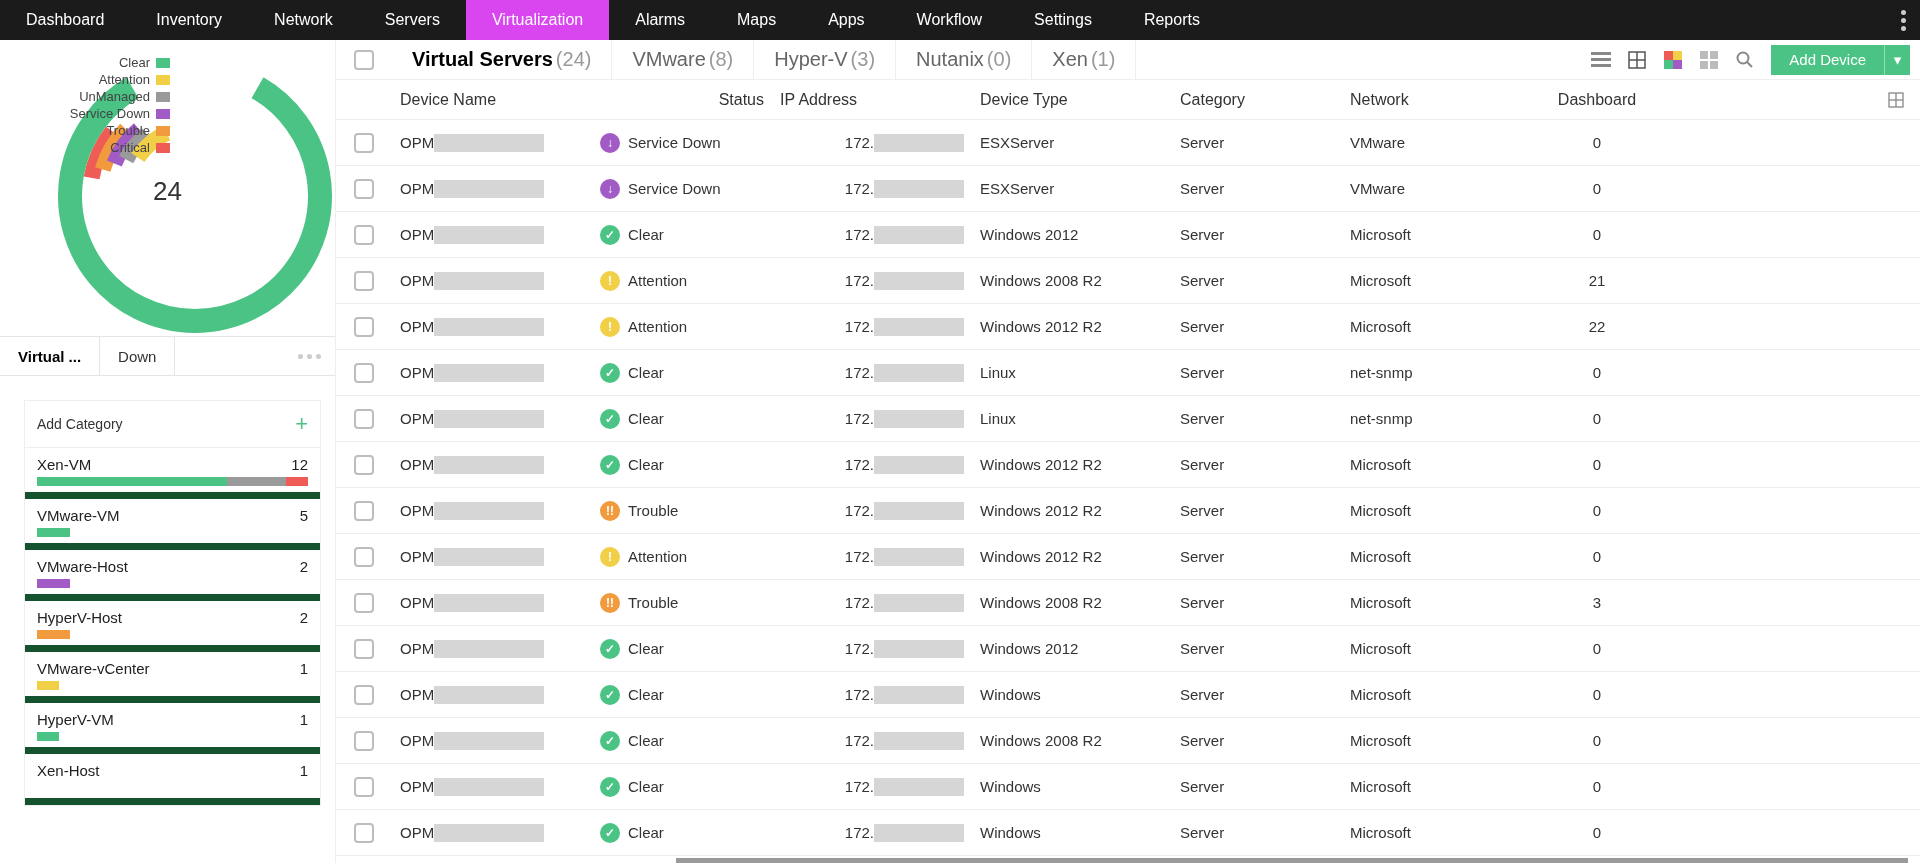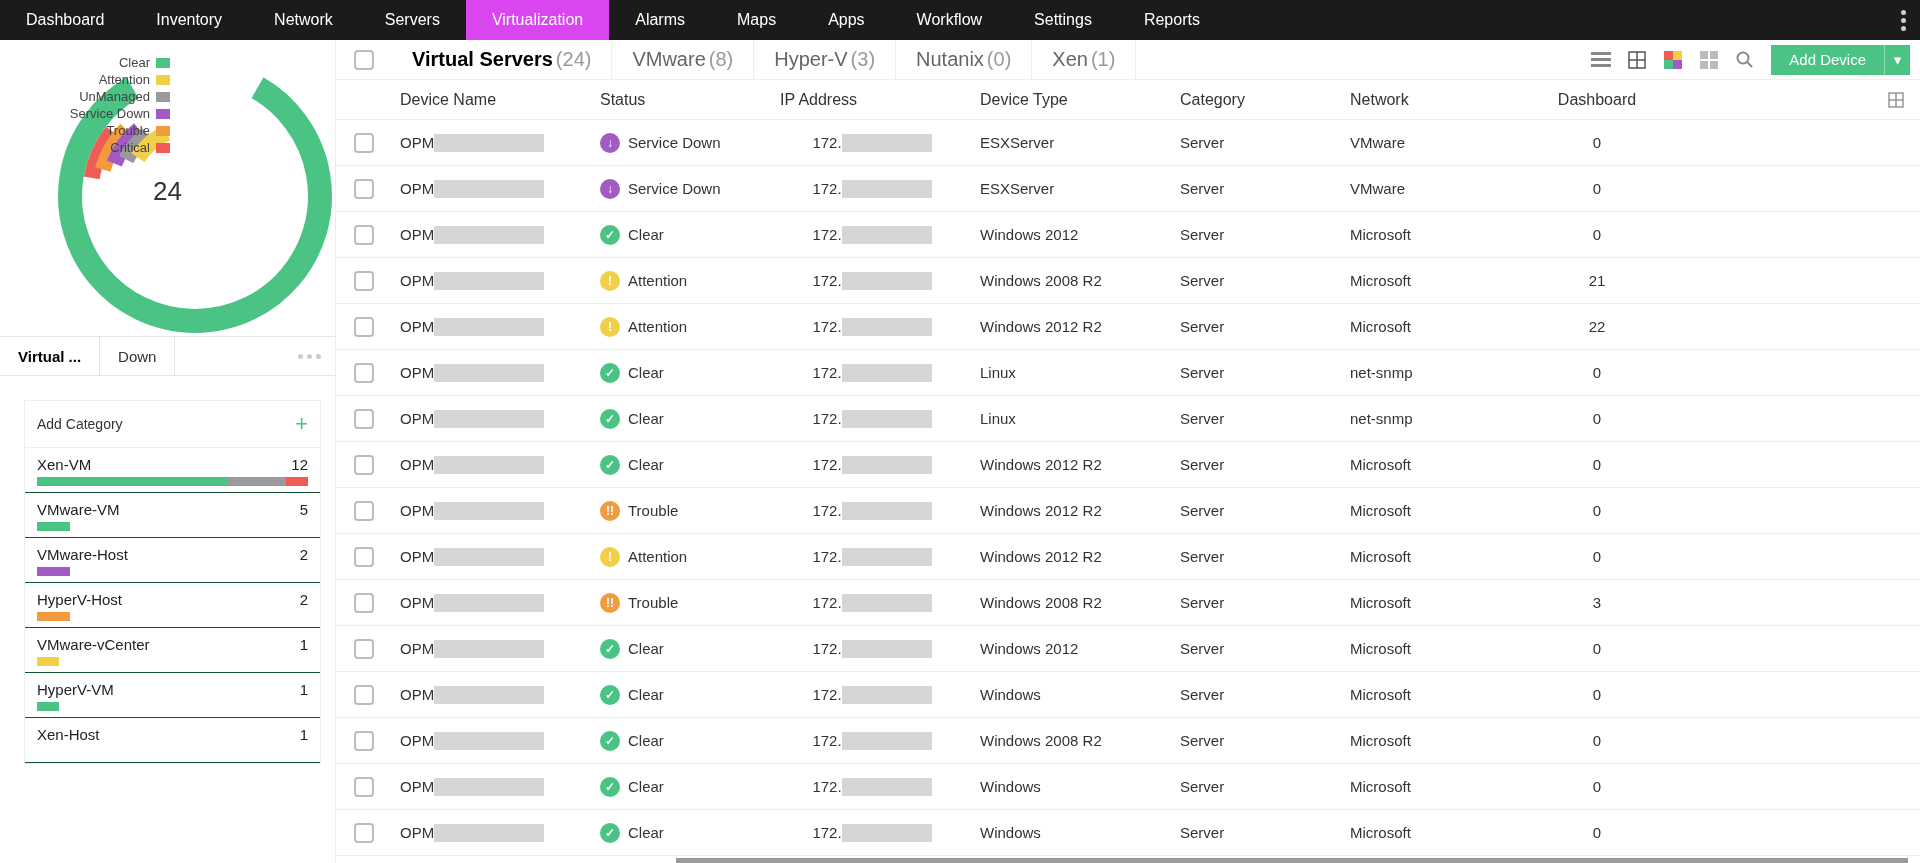--- a/index.html
+++ b/index.html
@@ -19,21 +19,21 @@
   .legend-left .sw{ width:14px; height:10px;}
   .donut-center { position:absolute; left:50%; top:50%; transform:translate(-50%,-50%); width:64px;height:64px;border-radius:50%;background:#fff;display:flex;align-items:center;justify-content:center;font-size:26px;color:#333;}
   .tabs { display:flex; border-top:1px solid #e5e5e5; border-bottom:1px solid #e5e5e5; height:40px; align-items:stretch; position:relative;}
   .tabs .tab{ padding:0 18px; display:flex;align-items:center;font-size:15px;color:#333;border-right:1px solid #e5e5e5;cursor:pointer;}
   .tabs .tab.active{ font-weight:600; color:#000;}
   .tabs .more{ position:absolute; right:14px; top:0; bottom:0; display:flex; align-items:center; gap:4px; cursor:pointer;}
   .tabs .more span{width:5px;height:5px;border-radius:50%;background:#ccc;}
   .cat-panel{ margin:24px 14px 16px 24px; border:1px solid #eee;}
   .cat-head{ display:flex; justify-content:space-between; align-items:center; padding:10px 12px; border-bottom:1px solid #eee;}
   .plus{ font-size:22px; color:#4ac385; cursor:pointer; font-weight:300;}
-  .cat-row{ padding:8px 12px 6px 12px; border-bottom:1px solid #14532d;}
+  .cat-row{ padding:8px 12px 6px 12px; border-bottom:7px solid #14532d;}
   .cat-row .line1{display:flex; justify-content:space-between; font-size:15px; color:#222;}
   .cat-row .bar{ height:9px; display:flex; margin-top:4px; background:transparent;}
   .cat-row .bar span{height:100%;}
   
   .main{ flex:1; border-left:1px solid #eee;}
   .toolbar{ height:40px; border-bottom:1px solid #eee; display:flex; align-items:stretch; position:relative;}
   .toolbar .chk{ width:56px; display:flex;align-items:center;justify-content:center;}
   .chkbox{ width:20px;height:20px;border:2px solid #bdbdbd;border-radius:4px;background:#fff;display:inline-block;cursor:pointer;}
   .pill-tabs{ display:flex; align-items:stretch;}
   .pill-tabs .ptab{ padding:0 20px; display:flex; align-items:center; font-size:20px; color:#666; border-right:1px solid #eee; cursor:pointer;}
@@ -41,30 +41,30 @@
   .pill-tabs .ptab .count{ color:#999; margin-left:3px;text-align:center;}
   .pill-tabs .ptab.active .label{font-weight:600;}
   .tb-right{ position:absolute; right:10px; top:0; bottom:0; display:flex; align-items:center; gap:16px;}
   .tb-right .icn{ width:20px;height:20px; display:flex;align-items:center;justify-content:center;cursor:pointer;}
   .add-btn{ background:#4ac385; color:#fff; height:30px; border-radius:0; display:flex; align-items:center; font-size:15px; cursor:pointer;}
   .add-btn .lbl{padding:0 18px;}
   .add-btn .caret{ width:26px; border-left:1px solid rgba(255,255,255,.4); display:flex;align-items:center;justify-content:center;height:100%;}
   .thead{ height:40px; border-bottom:1px solid #eee; display:flex; align-items:center; color:#333; font-size:16px; font-weight:500;}
   .thead .th-chk{width:56px;}
   .thead .col, .row .col{ padding:0 8px;}
-  .c-name{width:200px;} .c-status{width:180px;} .c-ip{width:200px; text-align:right; padding-right:20px;}
+  .c-name{width:200px;} .c-status{width:180px;text-align:right;} .c-ip{width:200px; text-align:right; padding-right:20px;}
   .c-ip-h{width:200px;} 
   .c-type{width:200px;} .c-cat{width:170px;} .c-vendor{width:180px;} .c-if{width:150px; text-align:center;}
   .thead .gear{ margin-left:auto; margin-right:16px; cursor:pointer;}
   .tbody{}
   .row{ height:46px; border-bottom:1px solid #eee; display:flex; align-items:center; font-size:15px;}
   .row .chk{width:56px; display:flex;align-items:center;justify-content:center;}
   .row .c-name{ display:flex; align-items:center; gap:0;}
   .mask{ display:inline-block; height:18px; background:#d6d6d6; border-radius:0;}
-  .row .c-ip{ display:flex; align-items:center; justify-content:center;}
+  .row .c-ip{ display:flex; align-items:center; justify-content:flex-end;}
   .status-pill{ display:flex; align-items:center; gap:8px;}
   .sicon{ width:20px;height:20px;border-radius:50%; display:flex;align-items:center;justify-content:center;color:#fff;font-size:12px;font-weight:700;}
   .sicon.down{ background:#a25bc5;}
   .sicon.clear{ background:#4ac385;}
   .sicon.attn{ background:#f1cf47; color:#fff;}
   .sicon.trouble{ background:#f19a3e;}
   .scroll-x{ height:10px; background:#9a9a9a; margin:2px 12px 0 340px;}
   svg { display:block;}
 </style>
 </head>

